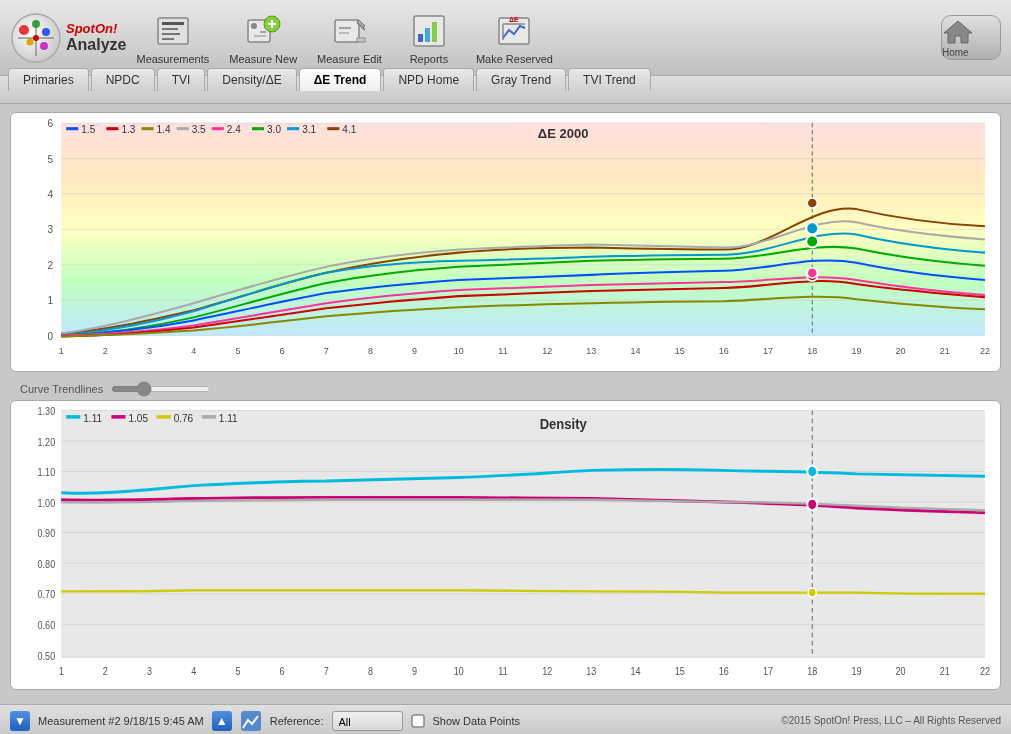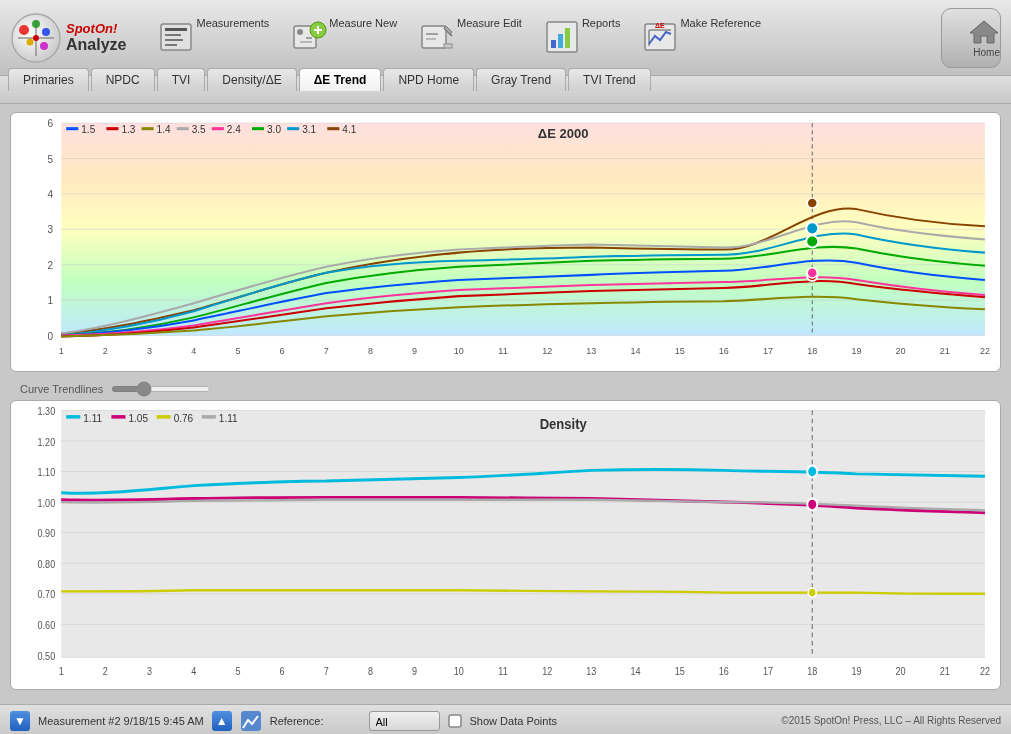--- a/index.html
+++ b/index.html
@@ -10,25 +10,26 @@
       background: linear-gradient(to bottom, #e8e8e8, #c0c0c0);
       height: 76px;
       display: flex;
       align-items: center;
       padding: 0 10px;
       border-bottom: 1px solid #aaa;
     }
     #logo-area {
       display: flex;
       align-items: center;
-      margin-right: 20px;
     }
 
     .toolbar-btn {
       display: flex;
+      flex-direction: column;
+      align-items: center;
       justify-content: center;
       min-width: 70px;
       padding: 4px 8px;
       cursor: pointer;
       border-radius: 6px;
       margin: 0 2px;
     }
     .toolbar-icon {
       width: 40px; height: 40px;
       display: flex; align-items: center; justify-content: center;
@@ -38,25 +39,25 @@
       font-size: 11px;
       color: #333;
       text-align: center;
       white-space: nowrap;
     }
 
     .toolbar-spacer { flex: 1; }
 
     
     .home-btn {
-      width: 60px; height: 60px;
+      width: 60px; height: 45px;
       border-radius: 10px;
       background: linear-gradient(to bottom, #e0e0e0, #b0b0b0);
       border: 1px solid #999;
-      display: flex; flex-direction: column; align-items: flex-end; justify-content: center;
+      display: flex; flex-direction: column; align-items: flex-start; justify-content: center;
       cursor: pointer;
     }
 
     
     #tabs {
       background: linear-gradient(to bottom, #e0e0e0, #c8c8c8);
       height: 28px;
       display: flex;
       align-items: flex-end;
       padding: 12px 8px;
@@ -140,21 +141,20 @@
       color: white; font-size: 12px;
     }
     .status-select {
       background: linear-gradient(to bottom, #f0f0f0, #d8d8d8);
       border: 1px solid #999;
       border-radius: 3px;
       padding: 4px 20px 2px 6px;
       font-size: 11px;
       appearance: none;
       cursor: pointer;
-      margin-left: 37px;
     }
     .status-spacer { flex: 1; }
     .copyright { font-size: 10px; color: #555; }
 
     
     .chart-svg { width: 100%; height: 100%; }
   </style>
 </head>
 <body>
 
@@ -245,21 +245,21 @@
   <div class="toolbar-btn">
     <div class="toolbar-icon">
       <svg width="38" height="38" viewBox="0 0 38 38">
         <rect x="4" y="6" width="30" height="26" rx="2" fill="#e8e8e8" stroke="#888" stroke-width="1.5"></rect>
         <line x1="8" y1="12" x2="30" y2="12" stroke="#888" stroke-width="1.5"></line>
         <line x1="8" y1="12" x2="8" y2="28" stroke="#888" stroke-width="1.5"></line>
         <polyline points="8,26 14,18 19,22 25,14 30,16" fill="none" stroke="#4466cc" stroke-width="2"></polyline>
         <text x="14" y="10" font-size="7" fill="#c00" font-weight="bold">ΔE</text>
       </svg>
     </div>
-    <div class="toolbar-label">Make Reference</div>
+    <div class="toolbar-label">Make Reserved</div>
   </div>
 
   <div class="toolbar-spacer"></div>
 
   <div class="home-btn">
     <svg width="32" height="28" viewBox="0 0 32 28">
       <polygon points="16,4 2,16 6,16 6,26 13,26 13,19 19,19 19,26 26,26 26,16 30,16" fill="#888" stroke="#666" stroke-width="1"></polygon>
     </svg>
     <div style="font-size:10px;color:#444;margin-top:2px;">Home</div>
   </div>

